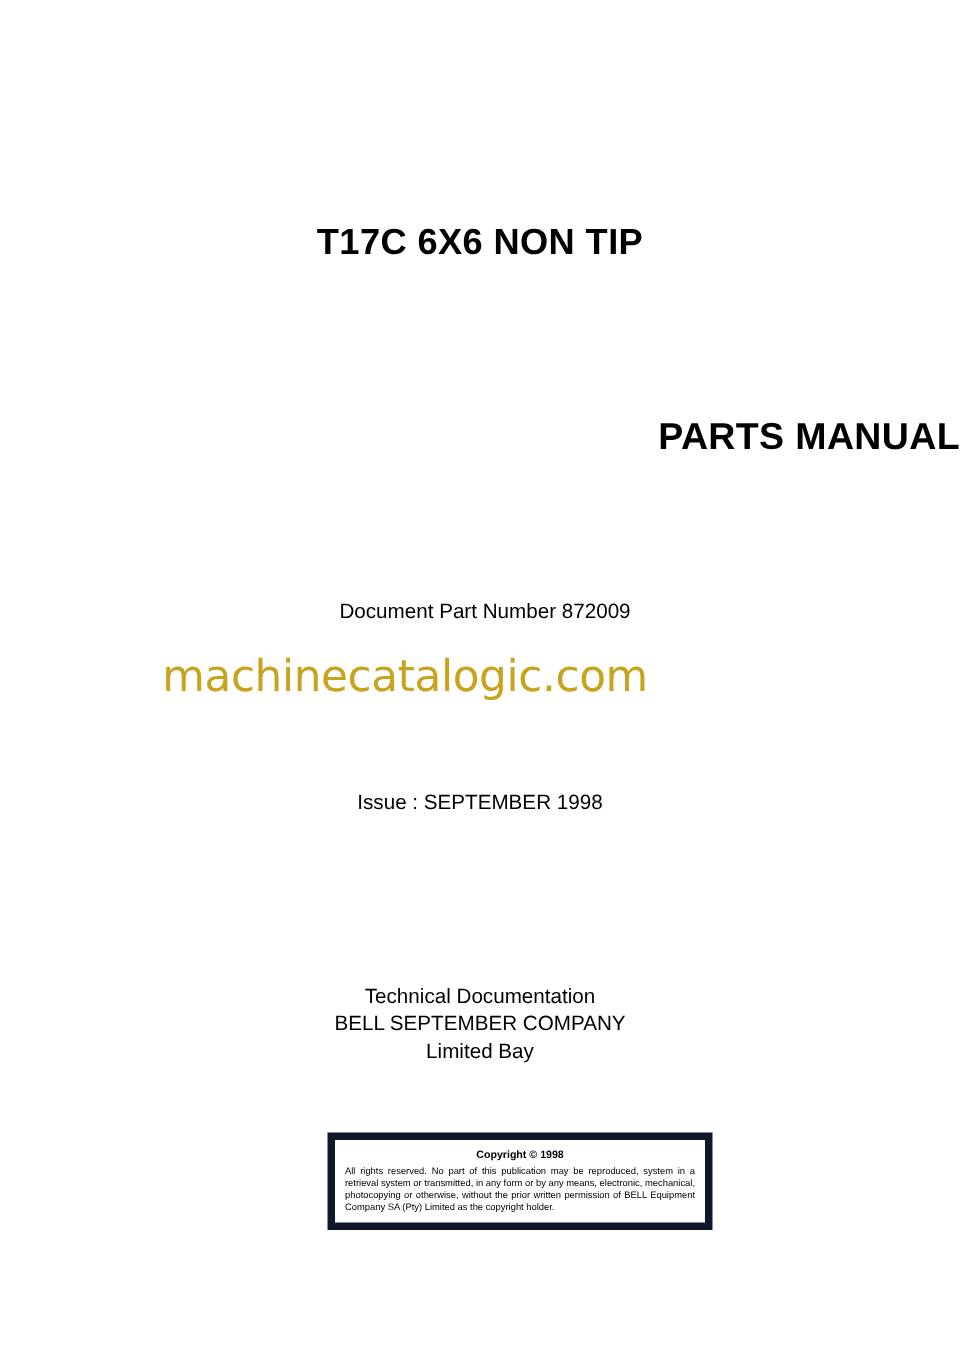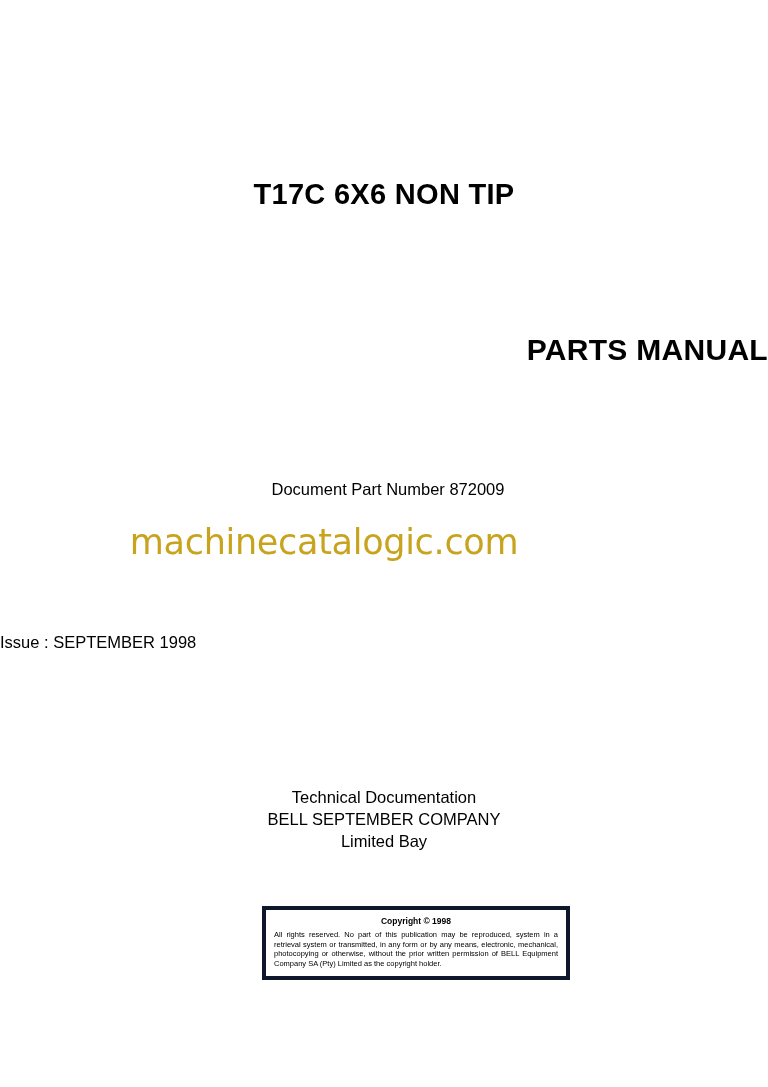--- a/index.html
+++ b/index.html
@@ -60,37 +60,38 @@
     font-size: 35px;
     color: #c8a41e;
     font-family: "DejaVu Sans", sans-serif;
     letter-spacing: -0.3px;
   }
   .issue {
     position: absolute;
     top: 633px;
     left: 0;
     width: 768px;
+    text-align: center;
     font-size: 16.5px;
   }
   .footer-block {
     position: absolute;
     top: 786px;
     left: 0;
     width: 768px;
     text-align: center;
     font-size: 16.5px;
     line-height: 22px;
   }
   .copyright-box {
     position: absolute;
     top: 906px;
     left: 262px;
     width: 308px;
-    border: 4px solid #0f172a;
+    border: 6px solid #0f172a;
     box-sizing: border-box;
     padding: 6px 8px 8px 8px;
   }
   .copyright-title {
     text-align: center;
     font-size: 8.5px;
     font-weight: bold;
     margin-bottom: 4px;
   }
   .copyright-text {

